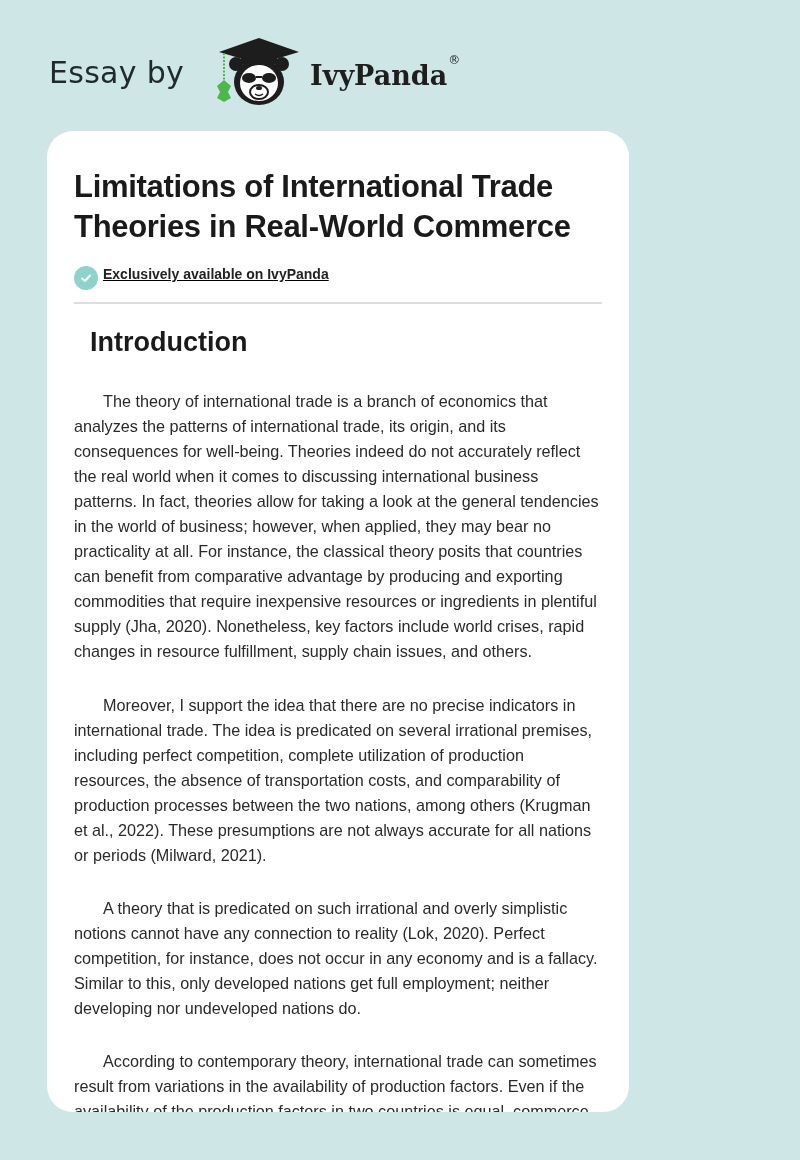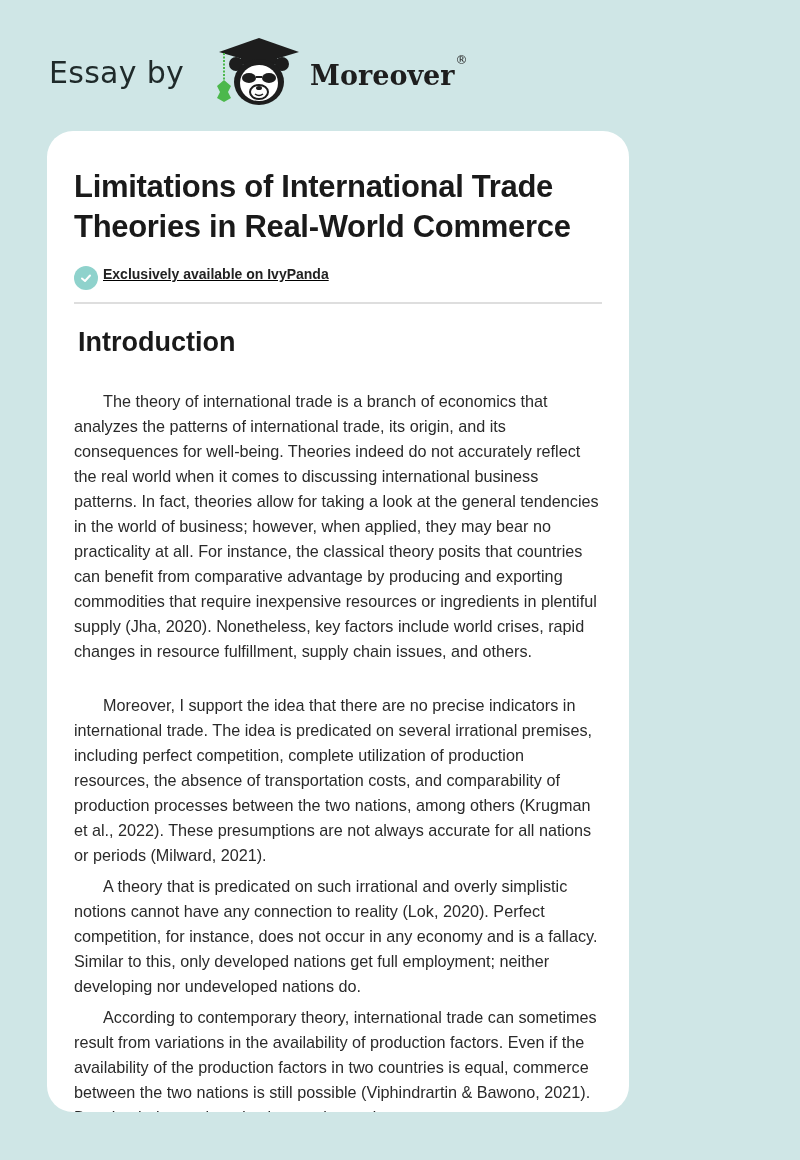--- a/index.html
+++ b/index.html
@@ -92,41 +92,41 @@
       font-weight: bold;
       color: #222;
     }
     .divider {
       height: 2px;
       background: #dedede;
       margin-top: 10px;
       margin-bottom: 20px;
     }
     h2 {
-      margin: 4px;
+      margin: 16px;
       font-size: 27px;
       line-height: 36px;
       font-weight: bold;
       color: #1a1a1a;
     }
     h2.sec2 {
       margin-top: 26px;
     }
     p {
       margin: 0;
       font-size: 16.2px;
       line-height: 25px;
       color: #2a2a2a;
       text-indent: 29px;
     }
     p.first {
       margin-top: 29px;
     }
     p.next {
-      margin-top: 6px;
+      margin-top: 28px;
     }
   </style>
 </head>
 <body>
 
 <div class="brand">
   <span class="brand-prefix">Essay by</span>
   <svg class="logo" viewBox="0 0 90 72">
 
     <polygon points="5,16 45,2 85,16 45,28" fill="#1d1d1d"></polygon>
@@ -142,21 +142,21 @@
     <ellipse cx="45" cy="47" rx="19" ry="18" fill="#ffffff"></ellipse>
 
     <ellipse cx="35" cy="42" rx="7" ry="5" fill="#1d1d1d"></ellipse>
     <ellipse cx="55" cy="42" rx="7" ry="5" fill="#1d1d1d"></ellipse>
     <line x1="42" y1="41" x2="48" y2="41" stroke="#1d1d1d" stroke-width="2"></line>
 
     <ellipse cx="45" cy="56" rx="9" ry="7" fill="#ffffff" stroke="#1d1d1d" stroke-width="2"></ellipse>
     <ellipse cx="45" cy="52" rx="3" ry="2" fill="#1d1d1d"></ellipse>
     <path d="M41,58 Q45,61 49,58" stroke="#1d1d1d" stroke-width="1.5" fill="none"></path>
   </svg>
-  <span class="brand-name">Moreover</span>
+  <span class="brand-name">IvyPanda</span>
   <span class="brand-reg">®</span>
 </div>
 
 <div class="card">
   <h1>Limitations of International Trade Theories in Real-World Commerce</h1>
 
   <div class="badge">
     <span class="check-icon">
       <svg width="12" height="12" viewBox="0 0 12 12">
         <path d="M2,6.5 L5,9 L10,3.5" stroke="#ffffff" stroke-width="2" fill="none" stroke-linecap="round" stroke-linejoin="round"></path>

